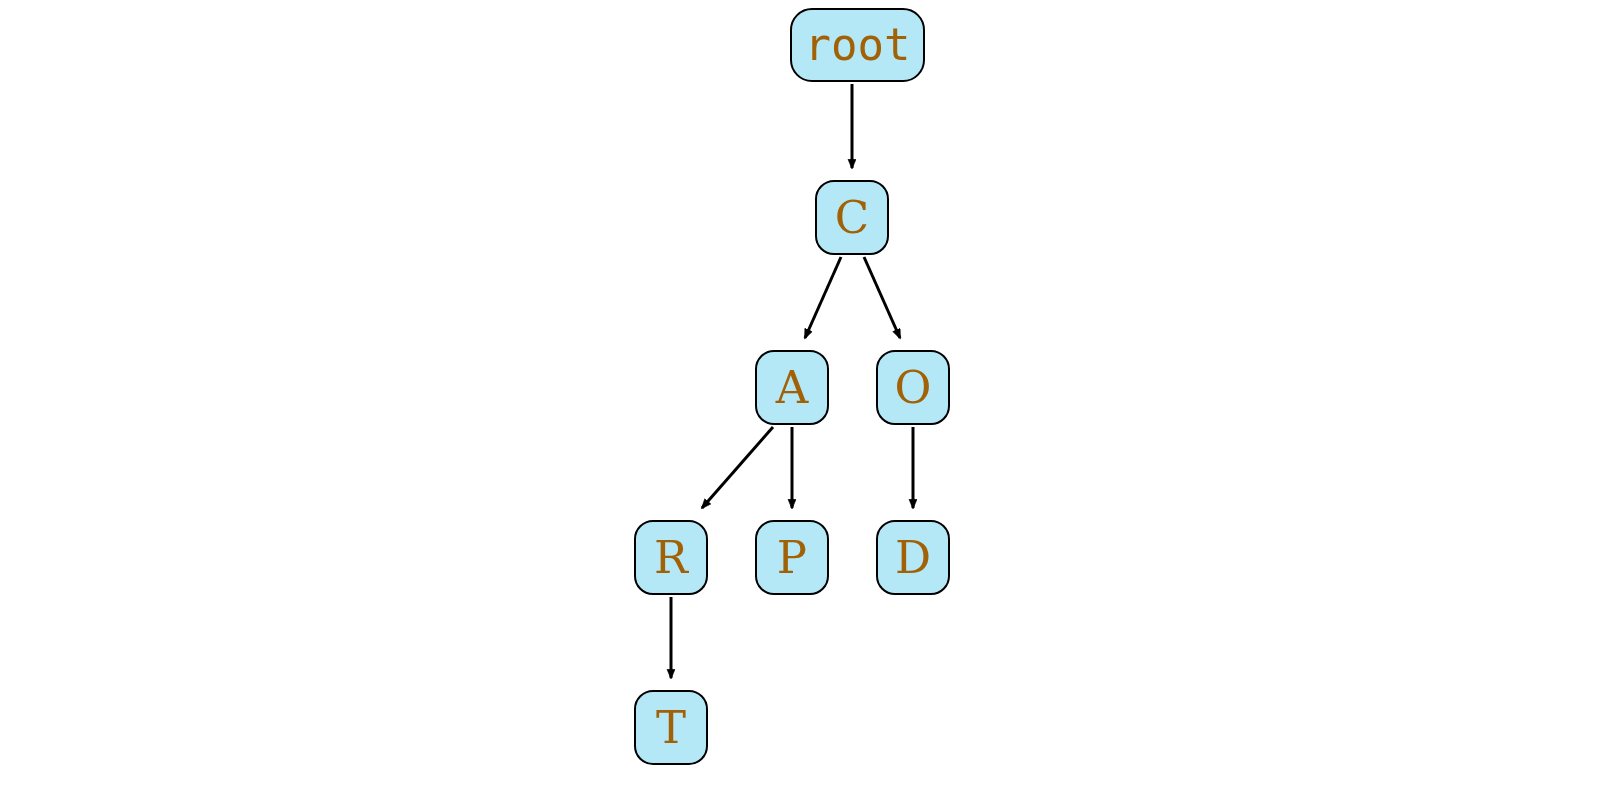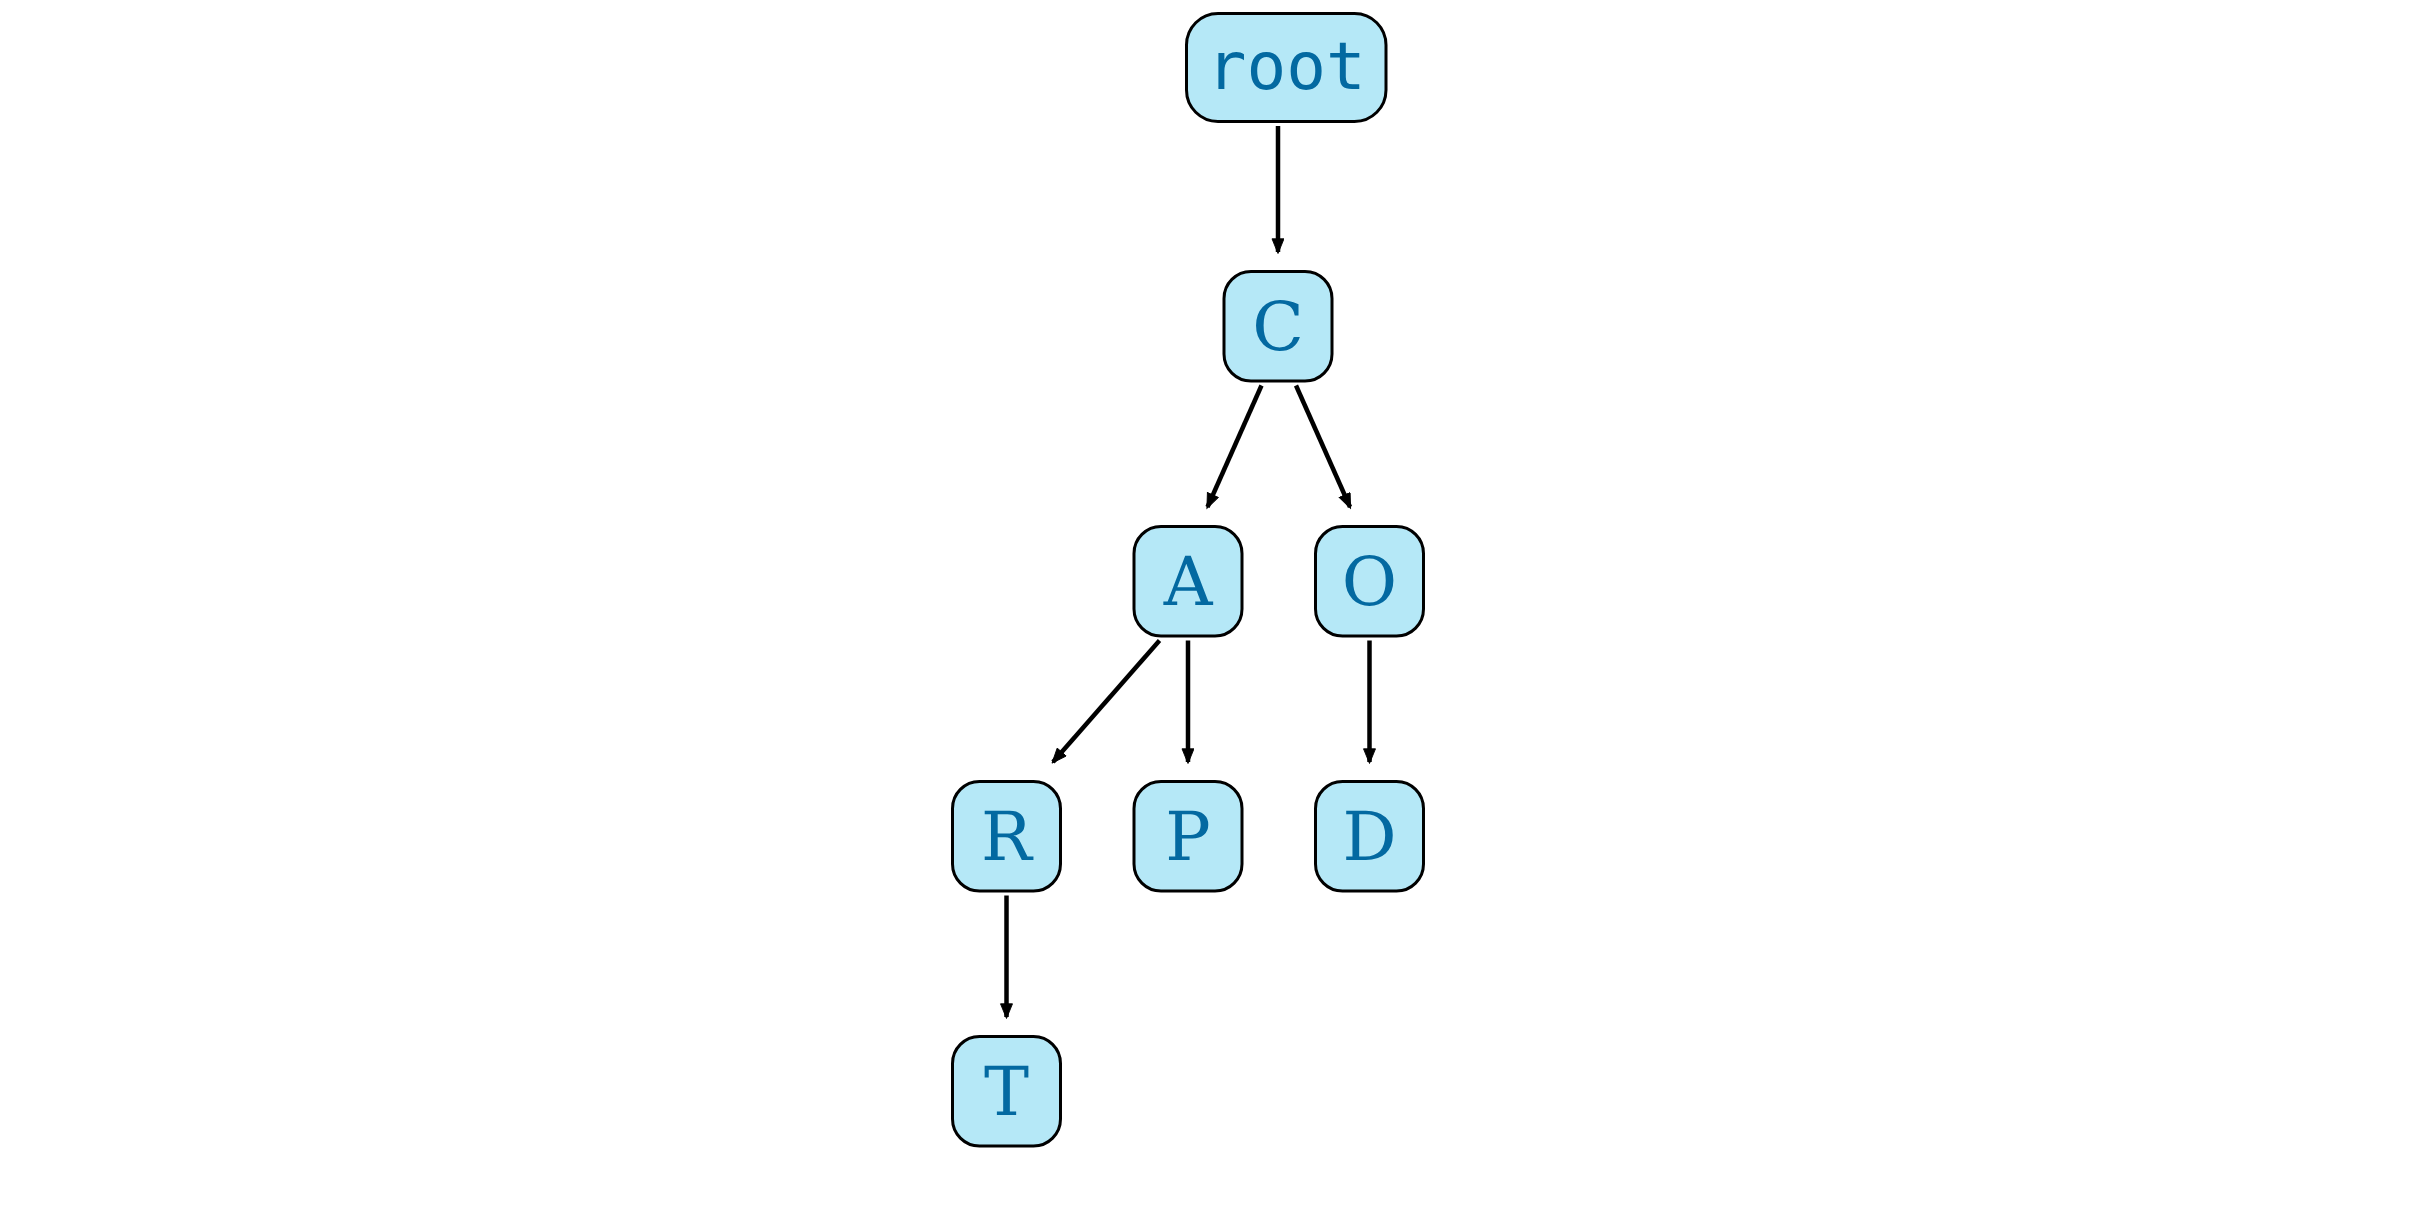--- a/index.html
+++ b/index.html
@@ -28,21 +28,21 @@
   }
   .node {
     position: absolute;
     box-sizing: border-box;
     display: flex;
     align-items: center;
     justify-content: center;
     background: #b5e8f7;
     border: 2.2px solid #000000;
     border-radius: 19px;
-    color: #0369a1;
+    color: #a16207;
     line-height: 1;
     white-space: nowrap;
   }
   .node.shape-wide {
     border-radius: 22px;
   }
   .node-label {
     display: block;
     font-family: "DejaVu Sans Mono", "Liberation Mono", monospace;
     font-weight: 400;

